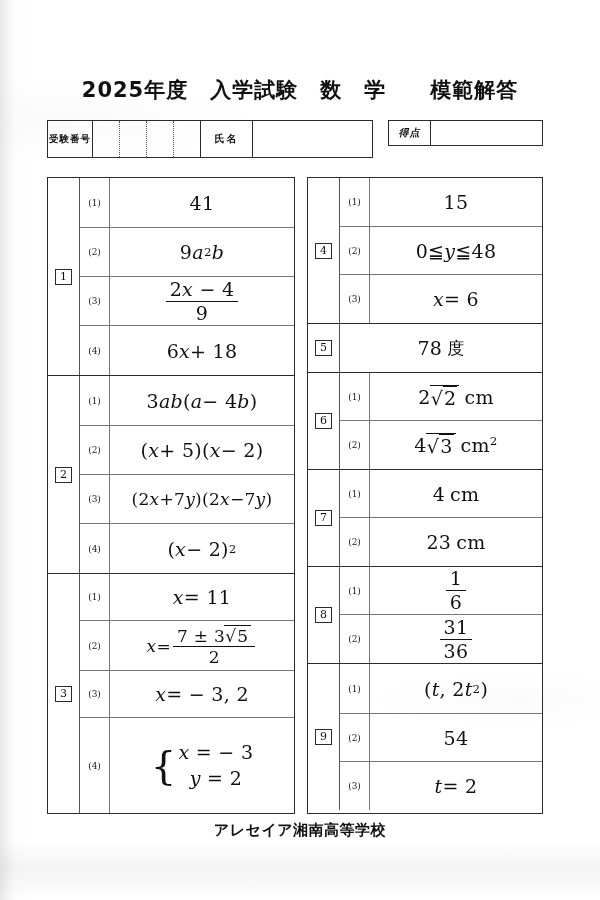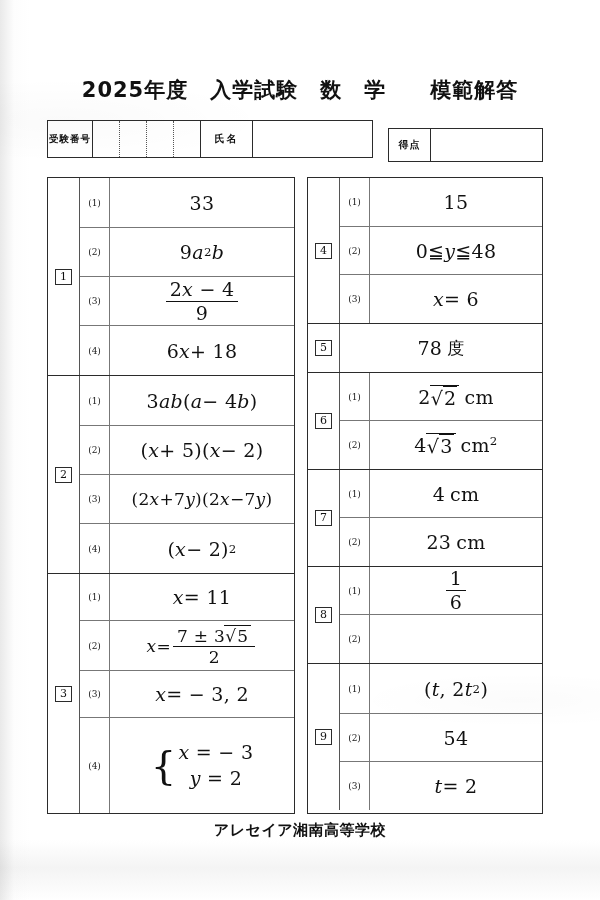--- a/index.html
+++ b/index.html
@@ -92,27 +92,28 @@
     justify-content: center;
     font-size: 10px;
     font-family: "DejaVu Sans", sans-serif;
     font-weight: bold;
     letter-spacing: 2px;
   }
   .idbox .namefield { flex: 1; }
 
   .scorebox {
     position: absolute;
-    top: 128px;
+    top: 120px;
     left: 388px;
     width: 155px;
-    height: 34px;
+    height: 26px;
     border: 1.3px solid #2b2b2b;
     box-sizing: border-box;
     display: flex;
+    font-style: italic;
   }
   .scorebox .lbl {
     width: 42px;
     border-right: 1.3px solid #2b2b2b;
     box-sizing: border-box;
     display: flex;
     align-items: center;
     justify-content: center;
     font-size: 10px;
     font-family: "DejaVu Sans", sans-serif;
@@ -277,21 +278,21 @@
 
   <div class="ans-table" id="table-left">
 
     <div class="group">
       <div class="gnum">
         <span class="boxnum">1</span>
       </div>
       <div class="rows">
         <div class="row" style="height:50px">
           <div class="subnum">(1)</div>
-          <div class="answer">33</div>
+          <div class="answer">41</div>
         </div>
         <div class="row" style="height:49px">
           <div class="subnum">(2)</div>
           <div class="answer">9<span class="it">a</span><span class="sup">2</span><span class="it">b</span></div>
         </div>
         <div class="row" style="height:49px">
           <div class="subnum">(3)</div>
           <div class="answer">
               <span class="frac">
                 <span class="num">2<span class="it">x</span> − 4</span>
@@ -440,20 +441,26 @@
           <div class="subnum">(1)</div>
           <div class="answer">
               <span class="frac">
                 <span class="num">1</span>
                 <span class="den">6</span>
               </span>
             </div>
         </div>
         <div class="row" style="height:48px">
           <div class="subnum">(2)</div>
+          <div class="answer">
+              <span class="frac">
+                <span class="num">31</span>
+                <span class="den">36</span>
+              </span>
+            </div>
         </div>
       </div>
     </div>
 
     <div class="group">
       <div class="gnum">
         <span class="boxnum">9</span>
       </div>
       <div class="rows">
         <div class="row" style="height:50px">

